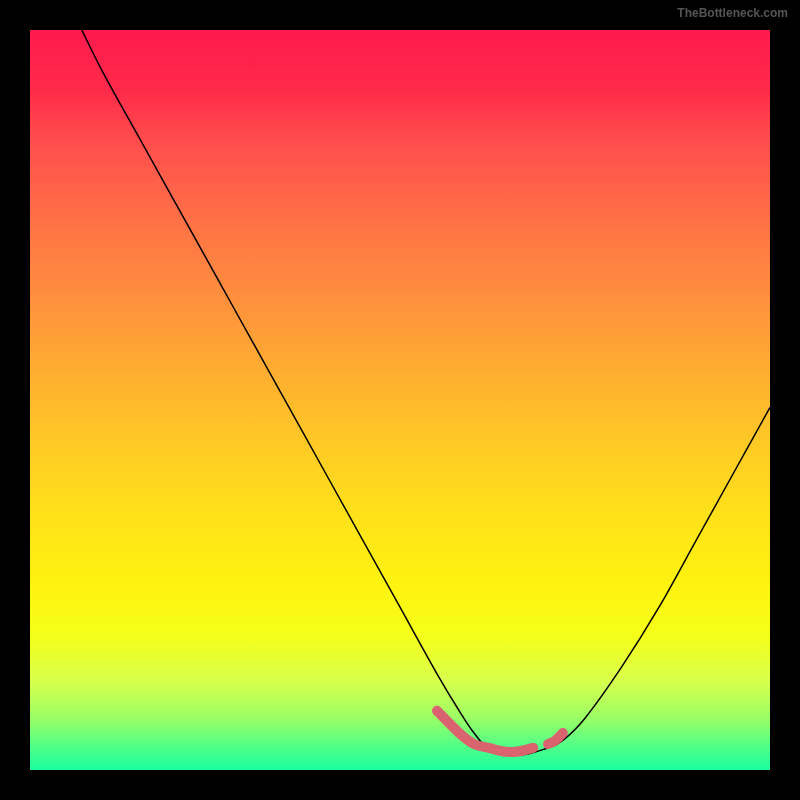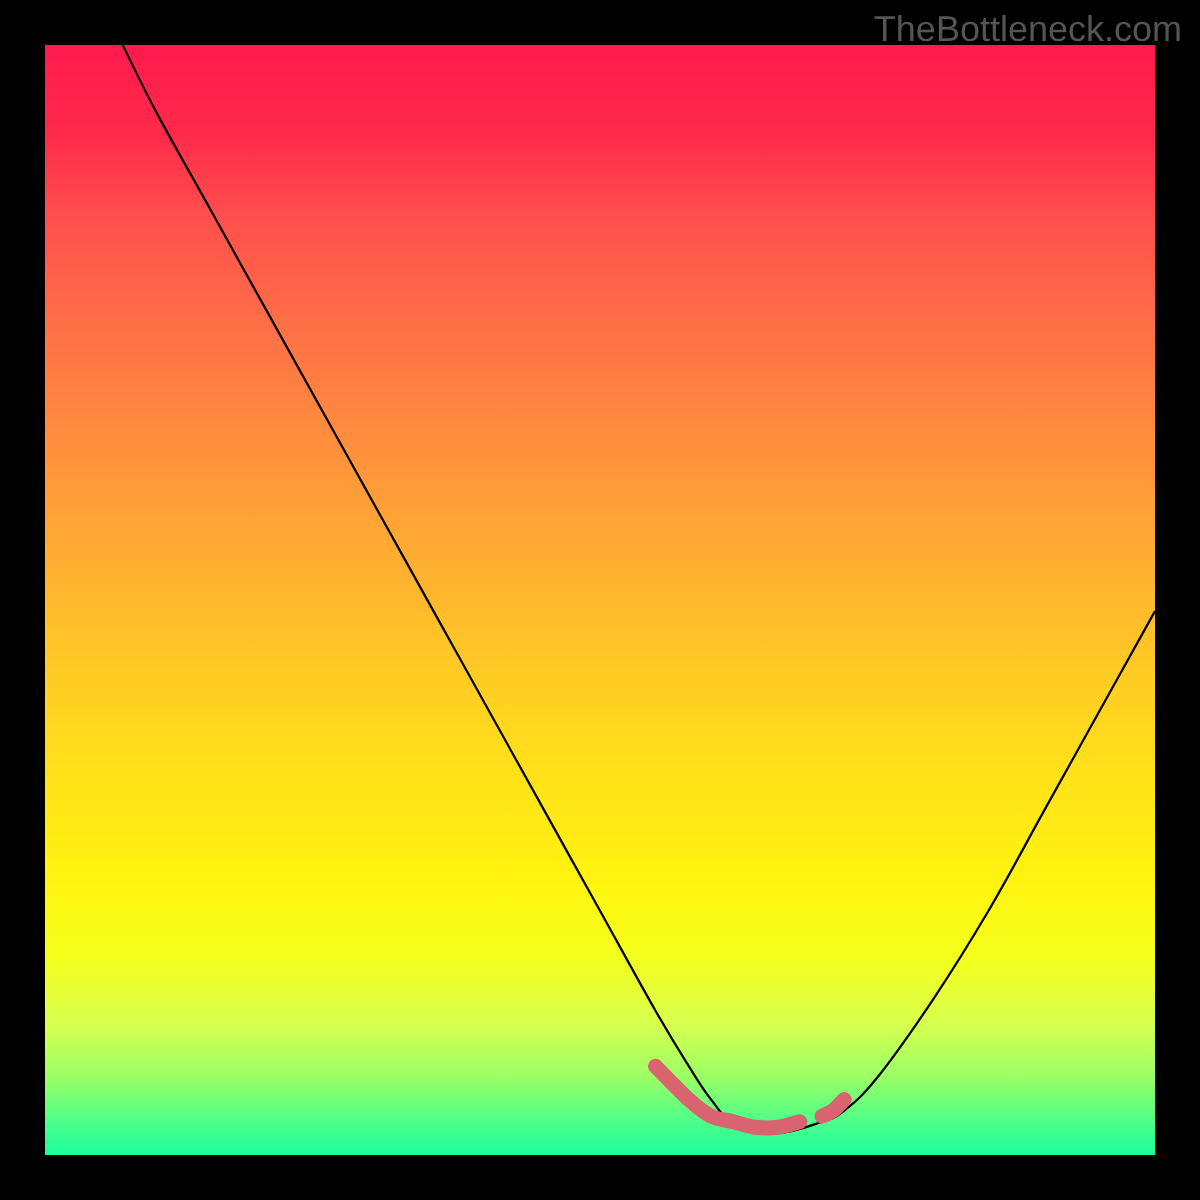--- a/index.html
+++ b/index.html
@@ -31,22 +31,22 @@
       #d8ff4d 88%,
       #9aff66 93%,
       #4dff8a 97%,
       #1aff9e 100%);
   }
   .watermark {
     position: absolute;
     top: 6px;
     right: 12px;
     color: #555;
-    font-size: 24px;
-    font-weight: 400;
+    font-size: 12px;
+    font-weight: 700;
   }
   svg.curve {
     position: absolute;
     left: 0;
     top: 0;
     width: 740px;
     height: 740px;
     pointer-events: none;
   }
   .curve-line {

